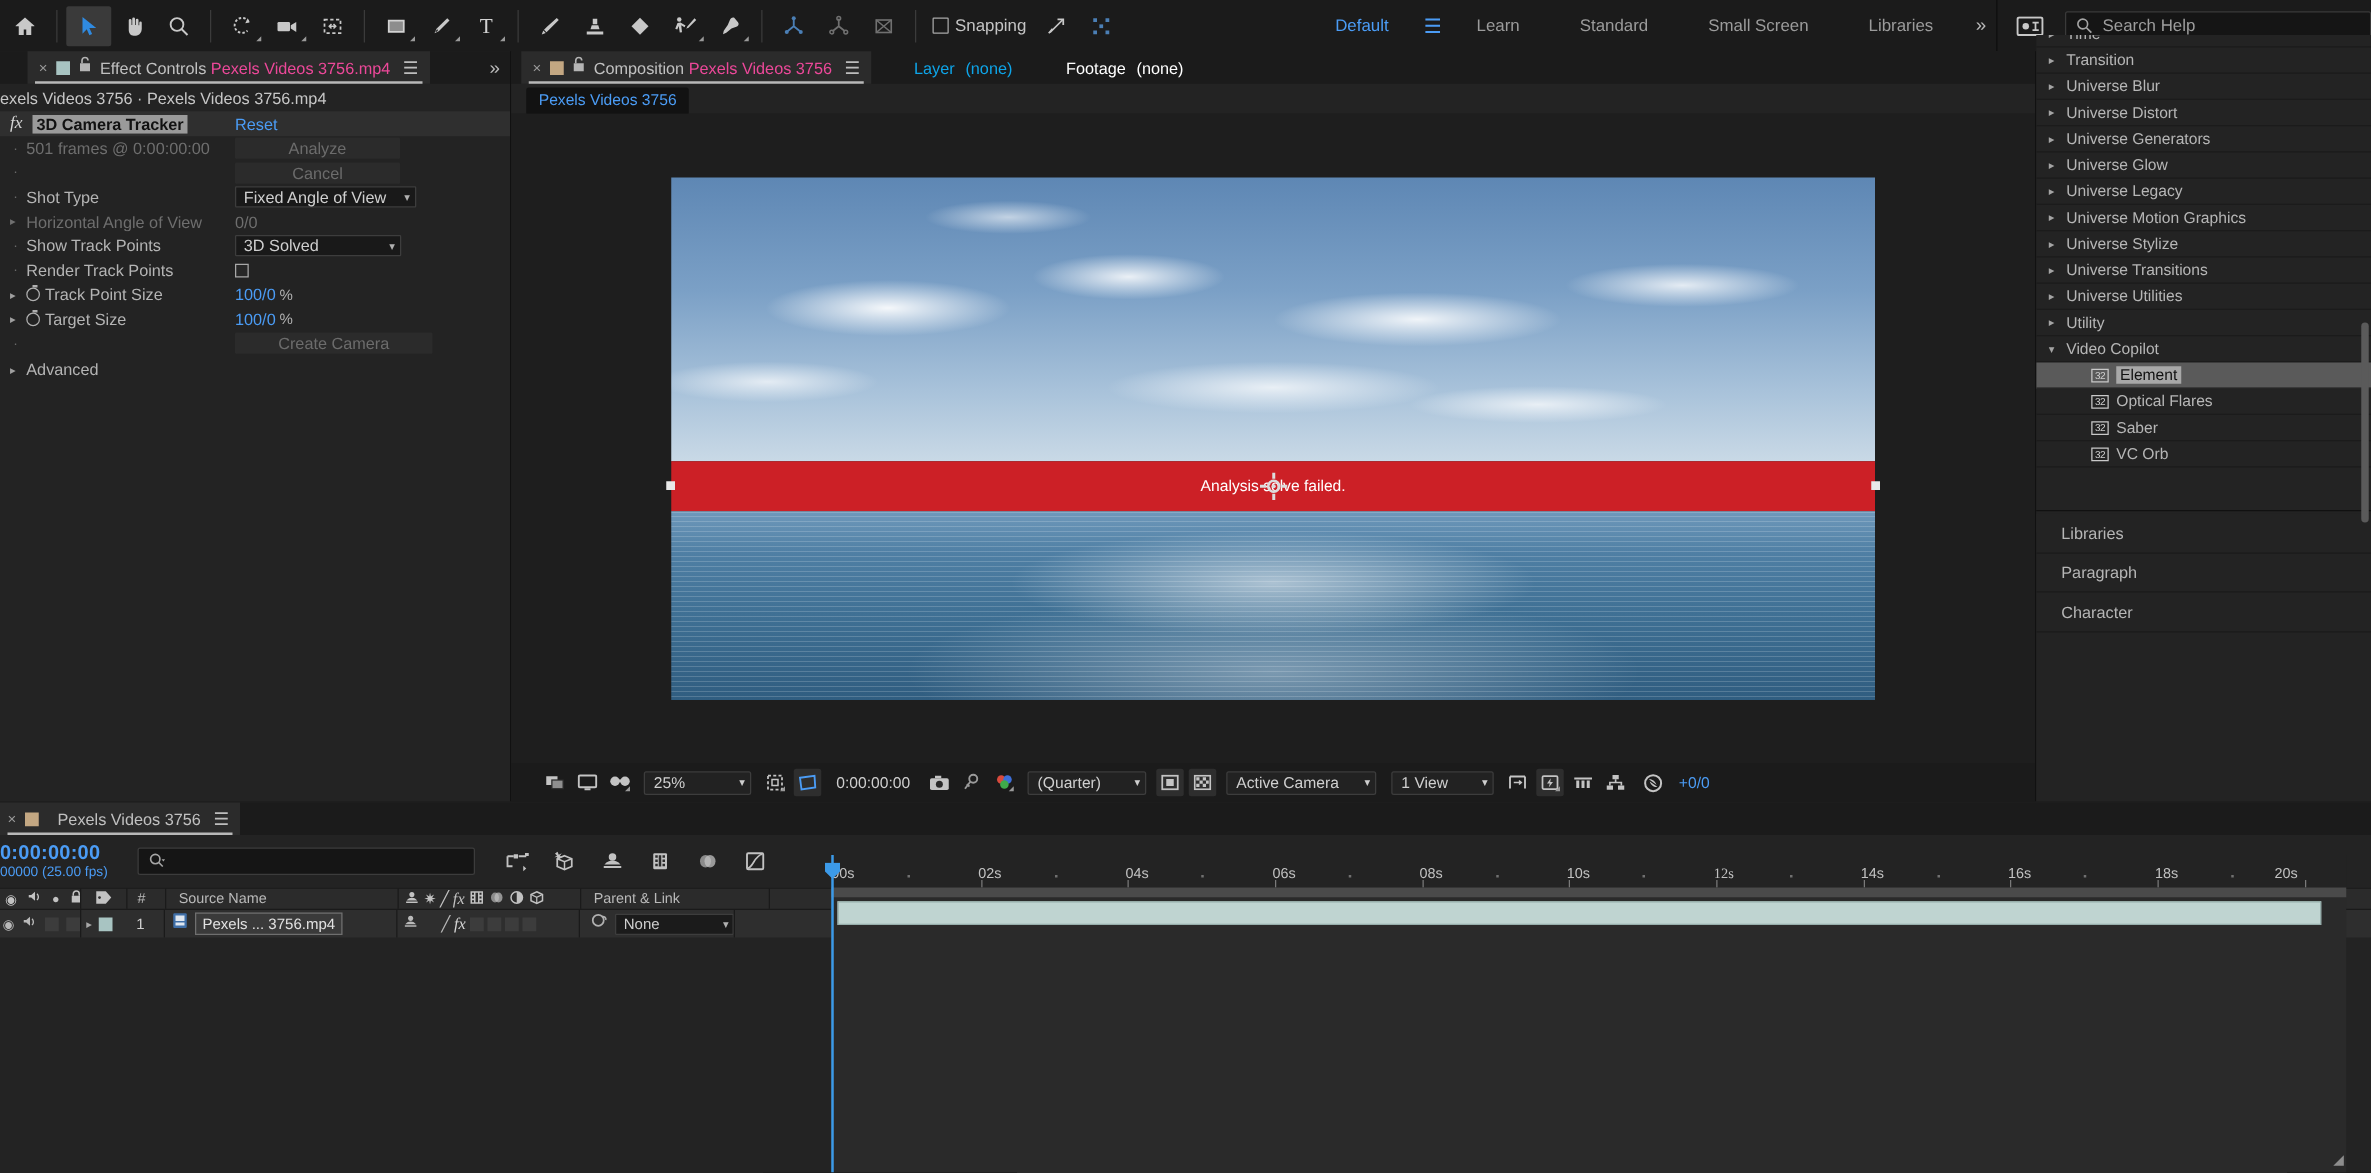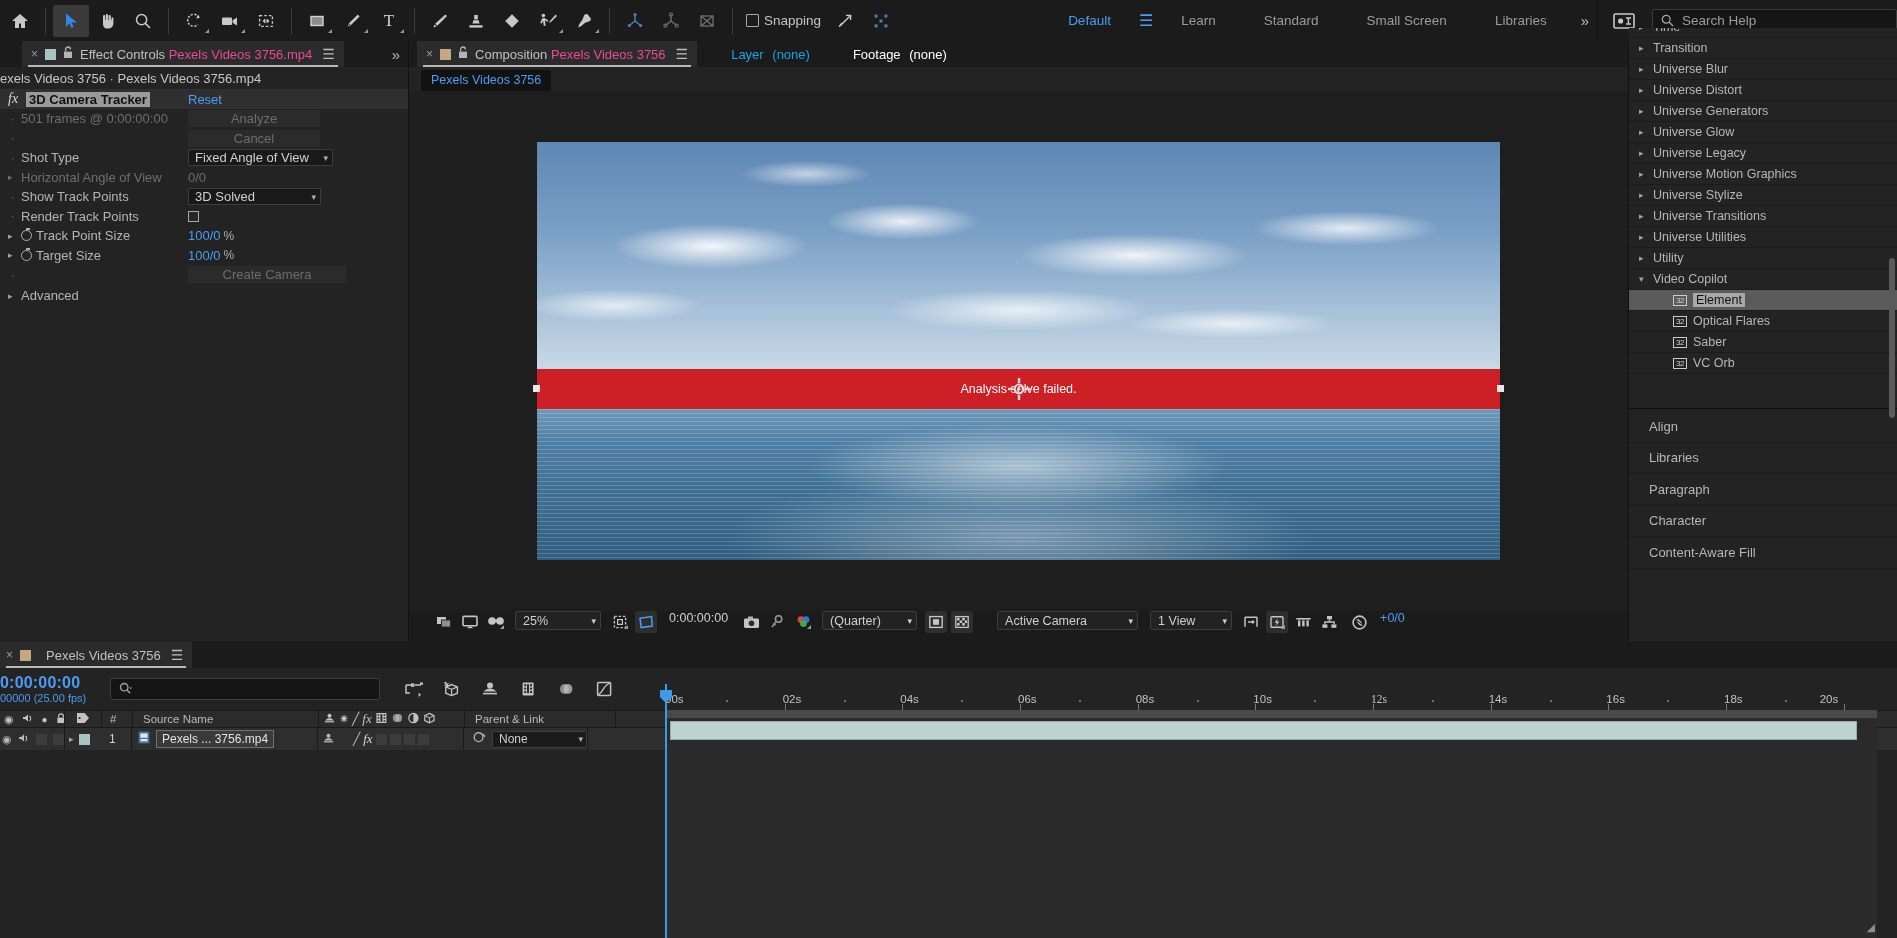--- a/index.html
+++ b/index.html
@@ -176,21 +176,21 @@
   }
   .handle {
     position: absolute; width: 7px; height: 7px; background: #e8e8e8;
   }
   .cursor-target {
     position: absolute; left: 50%; top: 247px; transform: translate(-50%,-50%);
     width: 22px; height: 22px;
   }
   .comp-bottombar {
     position: absolute; left: 0; bottom: 0; width: 100%; height: 30px;
-    background: #1b1b1b; display: flex; padding-left: 24px; gap: 4px;
+    background: #1b1b1b; display: flex; align-items: center; padding-left: 24px; gap: 4px;
   }
   .cb-ic { width: 22px; height: 22px; display: flex; align-items: center; justify-content: center; color: #c4c4c4; position: relative;}
   .cb-ic.boxed { background:#2e2e2e; border-radius:2px; }
   .cb-sel {
     height: 19px; background: #222; border: 1px solid #3d3d3d; border-radius: 2px;
     display: flex; align-items: center; gap: 6px; padding: 0 4px 0 7px;
     font-size: 12.5px; color: #cfcfcf;
   }
   .cb-tc { font-size: 12.5px; color: #cfcfcf; padding: 0 8px; }
   .cb-plus { color: #4b9cf5; font-size: 12.5px; margin-left: 6px;}
@@ -735,21 +735,21 @@
           <g fill="#c4c4c4">
               <rect x="3" y="3.8" width="2.6" height="2.6"></rect>
               <rect x="8.2" y="3.8" width="2.6" height="2.6"></rect>
               <rect x="5.6" y="6.4" width="2.6" height="2.6"></rect>
               <rect x="10.8" y="6.4" width="2.2" height="2.6"></rect>
               <rect x="3" y="9" width="2.6" height="2.6"></rect>
               <rect x="8.2" y="9" width="2.6" height="2.6"></rect>
             </g>
           </svg>
       </div>
-      <div class="cb-sel" style="width:141px;margin-left:20px">
+      <div class="cb-sel" style="width:120px;margin-left:4px">
         <span>Active Camera</span>
         <span style="margin-left:auto;font-size:9px">▾</span>
       </div>
       <div class="cb-sel" style="width:82px;margin-left:8px">
         <span>1 View</span>
         <span style="margin-left:auto;font-size:9px">▾</span>
       </div>
       <div class="cb-ic" style="margin-left:4px">
         <svg width="16" height="16" viewBox="0 0 16 16">
             <path d="M2 3.2h12M2 3.2v9.6M14 3.2v9.6" stroke="#c4c4c4" stroke-width="1.5" fill="none"></path>
@@ -862,33 +862,27 @@
           <span class="ef-name">VC Orb</span>
         </div>
       </div>
     <div id="ef-footer">
       <span class="resize-grip"></span>
     </div>
   </div>
 
   <div id="panel-stack">
       <div class="ps-row">
-        <span>Align</span>
-      </div>
-      <div class="ps-row">
         <span>Libraries</span>
       </div>
       <div class="ps-row">
         <span>Paragraph</span>
       </div>
       <div class="ps-row">
         <span>Character</span>
-      </div>
-      <div class="ps-row">
-        <span>Content-Aware Fill</span>
       </div>
     </div>
 
   <div id="right-scrollbar">
     <div class="thumb"></div>
   </div>
 
   <div id="timeline">
     <div class="tl-tabbar">
       <div class="panel-tab selected" style="margin-left:0px;padding-left:6px">

